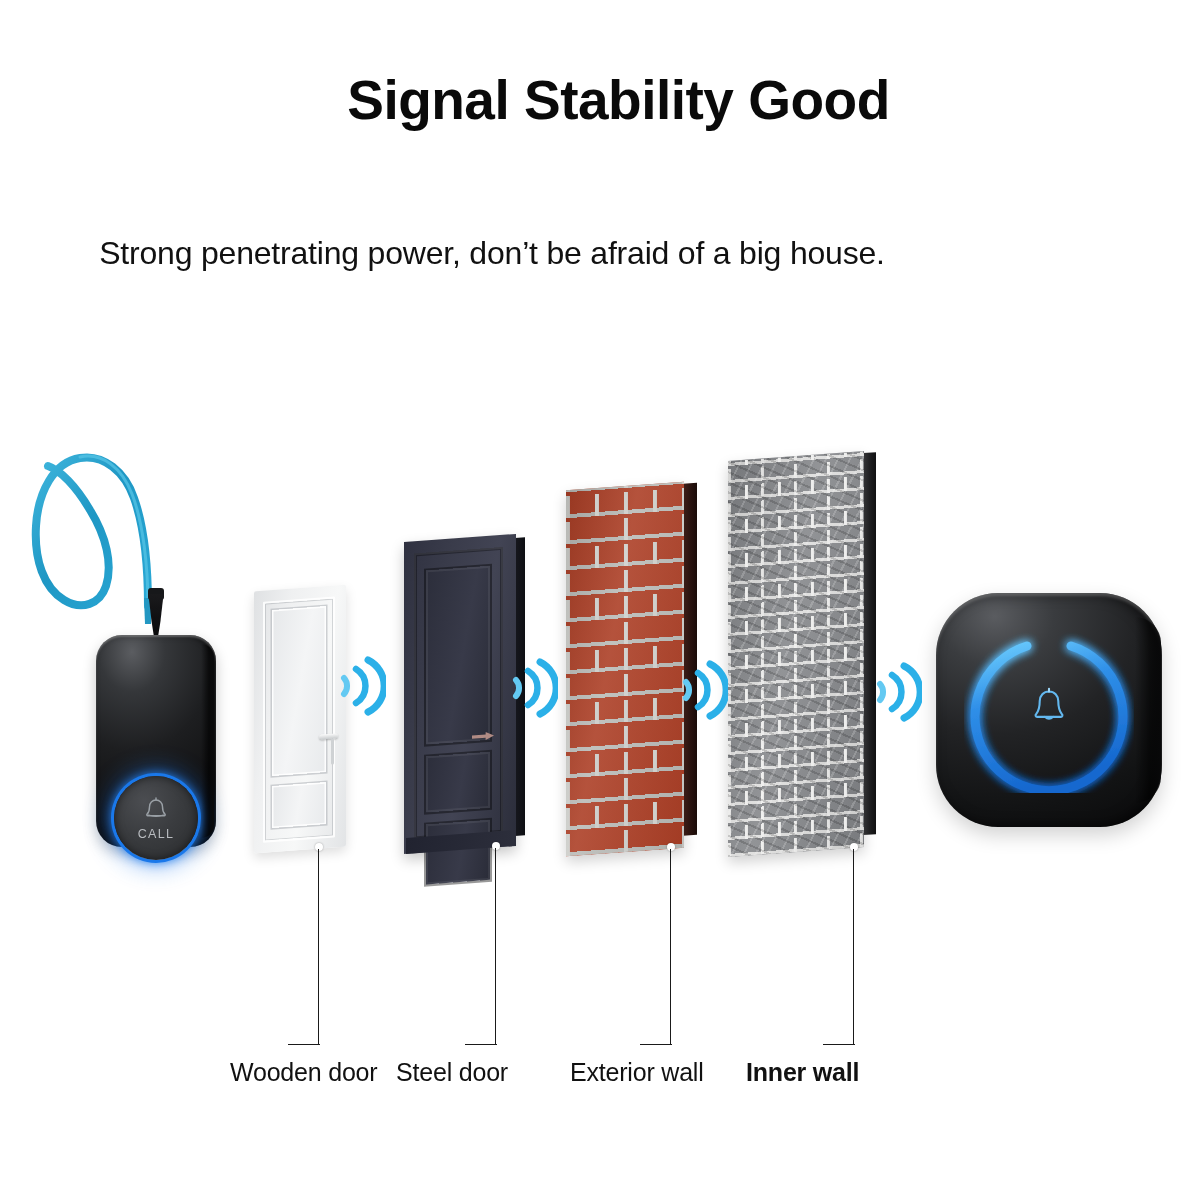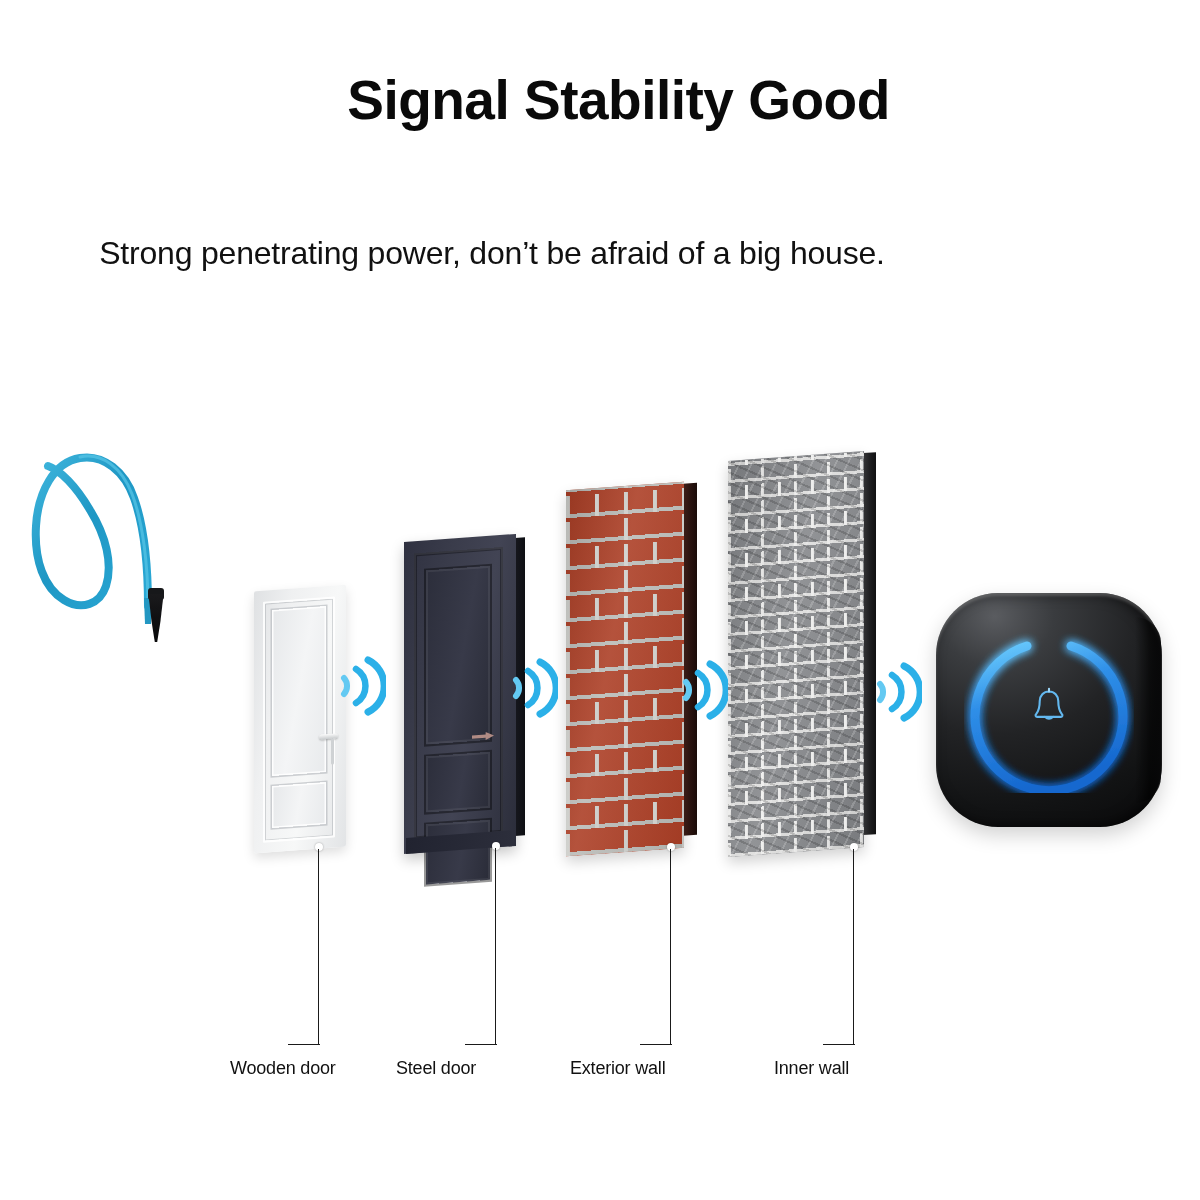--- a/index.html
+++ b/index.html
@@ -326,21 +326,21 @@
     background: #1a1a1a;
   }
   .leader-h {
     position: absolute;
     height: 1.4px;
     background: #1a1a1a;
   }
   .leader-label {
     position: absolute;
     top: 1058px;
-    font-size: 18px;
+    font-size: 25px;
     color: #111111;
     white-space: nowrap;
     letter-spacing: -0.2px;
   }
 </style>
 </head>
 <body>
 
 <div class="headline">
   <div class="headline-line">Signal Stability Good</div>
@@ -362,20 +362,30 @@
                C12,112 22,140 42,152 C60,163 78,156 84,138 C91,116 84,88 68,62
                C54,38 38,22 26,18" fill="none" stroke="url(#lanyGrad)" stroke-width="8" stroke-linecap="round"></path>
       <path d="M126,158 C126,118 121,74 110,46 C100,20 80,4 58,9" fill="none" stroke="#56c4e6" stroke-width="3" stroke-linecap="round" opacity="0.75"></path>
       <path d="M122,150 L130,150 L129,176 L123,176 Z" fill="#2397c2"></path>
     </svg>
   </div>
 
   <div class="tx-clip-band"></div>
   <div class="tx-clip"></div>
 
+  <div class="transmitter">
+    <div class="call-btn">
+      <svg class="call-bell" viewBox="0 0 24 24" aria-hidden="true">
+        <path d="M12 3.2c-3.0 0-5.2 2.3-5.2 5.3 0 3.2-0.9 5.0-1.9 6.0-0.5 0.5-0.2 1.3 0.5 1.3h13.2c0.7 0 1.0-0.8 0.5-1.3-1.0-1.0-1.9-2.8-1.9-6.0 0-3.0-2.2-5.3-5.2-5.3z" fill="none" stroke="#9aa0a6" stroke-width="1.15" stroke-linejoin="round"></path>
+        <path d="M12 1.6v1.6" fill="none" stroke="#9aa0a6" stroke-width="1.15" stroke-linecap="round"></path>
+        <path d="M6.2 15.2 Q12 17.4 17.8 15.2" fill="none" stroke="#9aa0a6" stroke-width="1.05" stroke-linecap="round"></path>
+      </svg>
+      <div class="call-label">CALL</div>
+    </div>
+  </div>
 
   <div class="barrier" style="left:254px; top:588px; width:92px; height:262px; transform: skewY(-4.2deg);">
     <div class="wdoor-face"></div>
     <div class="wdoor-inner"></div>
     <div class="wdoor-p1"></div>
     <div class="wdoor-p2"></div>
     <div class="wdoor-handle"></div>
     <div class="wdoor-plate"></div>
   </div>
 
@@ -484,15 +494,15 @@
   </div>
   <div class="leader">
     <div class="leader-dot" style="left:850px; top:843px;"></div>
     <div class="leader-v" style="left:853px; top:849px; height:196px;"></div>
     <div class="leader-h" style="left:823px; top:1044px; width:32px;"></div>
   </div>
 
   <div class="leader-label" style="left:230px;">Wooden door</div>
   <div class="leader-label" style="left:396px;">Steel door</div>
   <div class="leader-label" style="left:570px;">Exterior wall</div>
-  <div class="leader-label" style="left:774px;">Inner wall</div>
+  <div class="leader-label" style="left:746px;font-weight:bold;">Inner wall</div>
 
 </div>
 
 </body></html>

